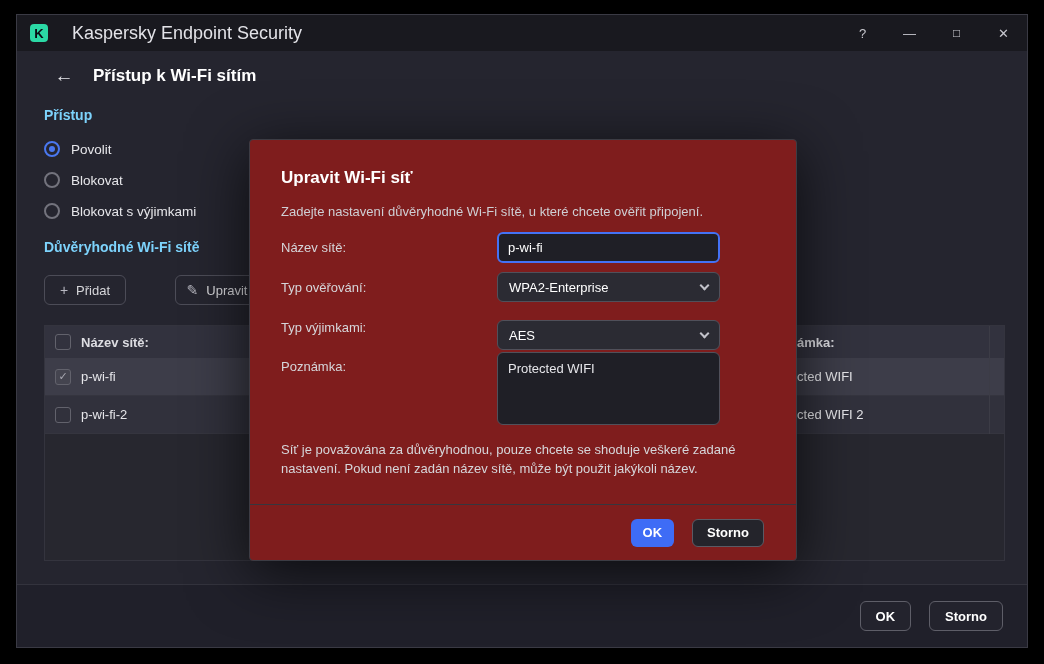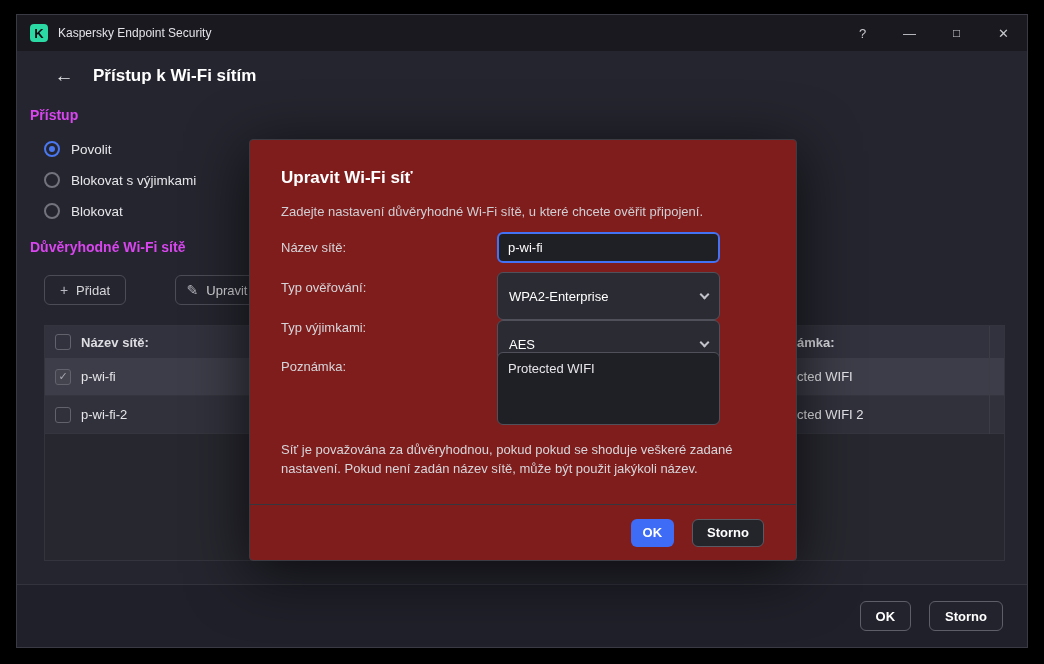--- a/index.html
+++ b/index.html
@@ -7,33 +7,33 @@
   body { background:#000; font-family:"Liberation Sans", sans-serif; color:#e8e8ec; }
   .screen { position:relative; width:1044px; height:664px; background:#000; overflow:hidden; }
   .window { position:absolute; left:16px; top:14px; width:1012px; height:634px;
             background:#25252f; border:1px solid #3a3a44; overflow:hidden; }
 
   
   .titlebar { position:absolute; left:0; top:0; right:0; height:36px; background:#19191f;
               display:flex; align-items:center; padding-left:13px; }
   .logo { width:18px; height:18px; border-radius:4px; background:#2bd9a5; color:#0b0b14;
           font-weight:bold; font-size:13px; display:flex; align-items:center; justify-content:center; }
-  .app-title { margin-left:10px; font-size:12px; color:#e3e3e8; }
+  .app-title { margin-left:24px; font-size:18px; color:#e3e3e8; }
   .win-controls { margin-left:auto; display:flex; height:36px; }
   .win-btn { width:47px; height:36px; display:flex; align-items:center; justify-content:center;
              color:#c8c8cf; font-size:13px; cursor:default; }
 
   
   .content { position:absolute; left:0; right:0; top:36px; bottom:0; background:#25252f; }
   .page-header { position:absolute; left:34px; top:12px; display:flex; align-items:center; }
   .back-btn { width:26px; height:26px; font-size:19px; color:#e8e8ec; display:flex;
               align-items:center; justify-content:center; }
   .page-title { margin-left:16px; font-size:17px; font-weight:bold; color:#ffffff; }
 
-  .sec-heading { position:absolute; left:13px; font-size:14px; font-weight:bold; color:#d946ef; }
+  .sec-heading { position:absolute; left:27px; font-size:14px; font-weight:bold; color:#7dd3fc; }
   .access-group { position:absolute; left:27px; top:86px; }
   .radio-row { display:flex; align-items:flex-end; height:20px; margin-bottom:11px; }
   .radio { width:16px; height:16px; border-radius:50%; border:2px solid #73737d; position:relative; flex:0 0 auto; }
   .radio.sel { border-color:#4a78f0; }
   .radio.sel::after { content:""; position:absolute; left:3px; top:3px; width:6px; height:6px;
                       border-radius:50%; background:#4a78f0; }
   .radio-label { margin-left:11px; font-size:13.5px; color:#e6e6ea; }
 
   .tool-btn { position:absolute; top:224px; height:30px; border:1px solid #4c4c57; border-radius:6px;
               background:transparent; color:#d6d6da; font-size:13px; display:flex; align-items:center;
@@ -69,21 +69,21 @@
   
   .dialog { position:absolute; left:232px; top:124px; width:548px; height:422px; z-index:10;
             background:#7f1d1d; border:1px solid #3c3c44; border-radius:4px;
             box-shadow:0 12px 60px rgba(0,0,0,0.7); }
   .dlg-title { position:absolute; left:31px; top:28px; font-size:17px; font-weight:bold; color:#fff; }
   .dlg-desc  { position:absolute; left:31px; top:64px; font-size:13px; color:#cfcfd4; }
   .dlg-label { position:absolute; left:31px; font-size:13px; color:#d6d6da; }
   .dlg-input { position:absolute; left:247px; top:92px; width:223px; height:31px;
                background:#1f1f26; border:2px solid #4472f5; border-radius:6px; color:#fff;
                font-size:13px; padding:0 9px; outline:none; font-family:"Liberation Sans",sans-serif; }
-  .dlg-select { position:absolute; left:247px; width:223px; height:48px; background:#2b2b33;
+  .dlg-select { position:absolute; left:247px; width:223px; height:30px; background:#2b2b33;
                 border:1px solid #50505a; border-radius:6px; color:#fff; font-size:13px;
                 display:flex; align-items:center; justify-content:space-between; padding:0 11px; }
   .chev { width:7px; height:7px; border-right:2px solid #c2c2ca; border-bottom:2px solid #c2c2ca;
           transform:rotate(45deg); margin-top:-4px; }
   .dlg-textarea { position:absolute; left:247px; top:212px; width:223px; height:73px;
                   background:#1f1f26; border:1px solid #50505a; border-radius:6px; color:#e6e6ea;
                   font-size:13px; padding:8px 10px; resize:none; outline:none;
                   font-family:"Liberation Sans",sans-serif; }
   .dlg-hint { position:absolute; left:31px; top:300px; width:492px; font-size:13px;
               line-height:19px; color:#d6d6da; }
@@ -123,25 +123,25 @@
 
       <div class="sec-heading" style="top:56px">Přístup</div>
 
       <div class="access-group">
         <div class="radio-row">
           <span class="radio sel"></span>
           <span class="radio-label">Povolit</span>
         </div>
         <div class="radio-row">
           <span class="radio"></span>
-          <span class="radio-label">Blokovat s výjimkami</span>
+          <span class="radio-label">Blokovat</span>
         </div>
         <div class="radio-row">
           <span class="radio"></span>
-          <span class="radio-label">Blokovat</span>
+          <span class="radio-label">Blokovat s výjimkami</span>
         </div>
       </div>
 
       <div class="sec-heading" style="top:188px">Důvěryhodné Wi-Fi sítě</div>
 
       <div class="tool-btn" style="left:27px; width:82px">
         <span class="ticon">+</span>
         <span>Přidat</span>
       </div>
       <div class="tool-btn" style="left:158px; width:84px">
@@ -191,21 +191,21 @@
 
       <div class="dlg-label" style="top:180px">Typ výjimkami:</div>
       <div class="dlg-select" style="top:180px">
         <span>AES</span>
         <span class="chev"></span>
       </div>
 
       <div class="dlg-label" style="top:219px">Poznámka:</div>
       <textarea class="dlg-textarea" style="">Protected WIFI</textarea>
 
-      <div class="dlg-hint">Síť je považována za důvěryhodnou, pokud pokud se shoduje veškeré zadané nastavení. Pokud není zadán název sítě, může být použit jakýkoli název.</div>
+      <div class="dlg-hint">Síť je považována za důvěryhodnou, pouze chcete se shoduje veškeré zadané nastavení. Pokud není zadán název sítě, může být použit jakýkoli název.</div>
 
       <div class="dlg-footer">
         <div class="btn-primary">OK</div>
         <div class="btn-secondary">Storno</div>
       </div>
     </div>
 
   </div>
 </div>
 

